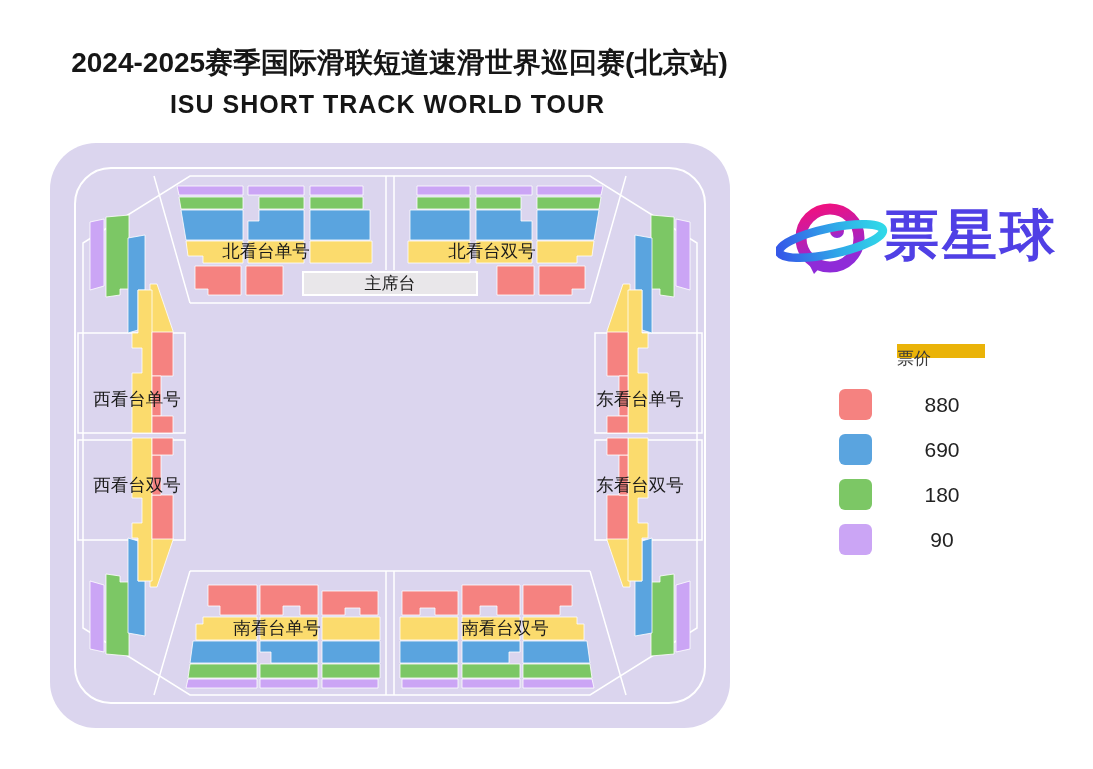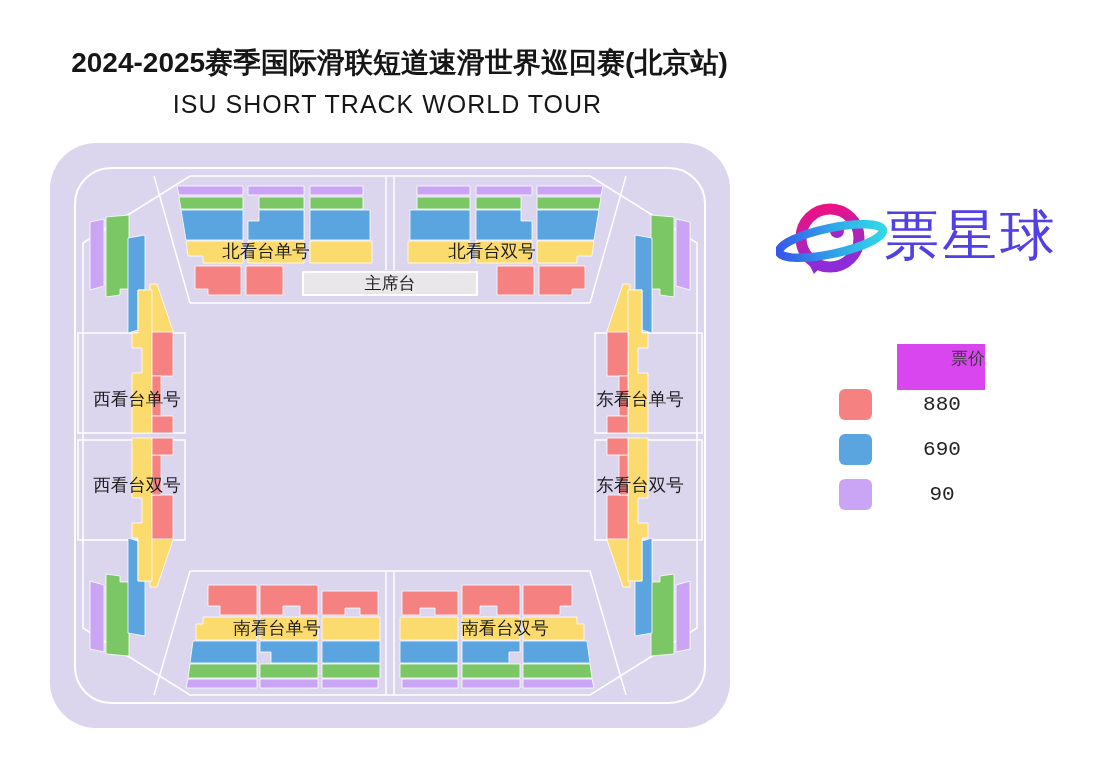--- a/index.html
+++ b/index.html
@@ -2,38 +2,38 @@
 <html><head>
 <meta charset="utf-8">
 <style>
   html,body{margin:0;padding:0;}
   body{
     width:1093px;height:769px;position:relative;background:#ffffff;overflow:hidden;
     font-family:"Liberation Sans","DejaVu Sans",sans-serif;
   }
   .title-block{position:absolute;left:0;top:44px;width:775px;text-align:center;color:#161616;}
   .title-line1{font-size:28px;font-weight:800;letter-spacing:0px;margin-left:24px;}
-  .title-line2{font-size:25px;font-weight:400;letter-spacing:1px;margin-top:8px;}
+  .title-line2{font-size:25px;font-weight:700;letter-spacing:1px;margin-top:8px;}
   .stadium{
     position:absolute;left:50px;top:143px;width:680px;height:585px;
     background:#DBD5EE;border-radius:46px;
   }
   .stadium svg{display:block;}
   .logo{position:absolute;left:776px;top:194px;width:300px;height:100px;}
   .logo-icon{position:absolute;left:0;top:0;}
   .logo-text{
     position:absolute;left:108px;top:14px;font-size:55px;line-height:1;
-    font-weight:400;color:#5040E5;letter-spacing:3px;white-space:nowrap;
+    font-weight:700;color:#5040E5;letter-spacing:3px;white-space:nowrap;
   }
   .legend-header{
-    position:absolute;left:897px;top:344px;width:88px;height:46px;line-height:30px;
-    text-align:right;font-size:17px;color:#3a3a3a;background:#d946ef;
+    position:absolute;left:897px;top:344px;width:88px;height:14px;line-height:30px;
+    text-align:left;font-size:17px;color:#3a3a3a;background:#eab308;
   }
   .legend-rows{position:absolute;left:839px;top:389px;}
-  .legend-row{display:flex;align-items:center;height:31px;margin-bottom:14px;font-family:Liberation Mono, monospace;}
+  .legend-row{display:flex;align-items:center;height:31px;margin-bottom:14px;}
   .legend-swatch{width:33px;height:31px;border-radius:6px;flex:0 0 auto;}
   .legend-price{width:140px;text-align:center;font-size:21px;color:#222;}
   .map-label{font-size:17.5px;fill:#1a1a1a;text-anchor:middle;}
   .stage-label{font-size:17px;fill:#1a1a1a;text-anchor:middle;}
 </style>
 </head>
 <body>
 
 <div class="title-block">
   <div class="title-line1">2024-2025赛季国际滑联短道速滑世界巡回赛(北京站)</div>
@@ -186,16 +186,20 @@
 <div class="legend-rows" id="legend-rows">
     <div class="legend-row">
       <span class="legend-swatch" style="background: rgb(245, 130, 128);"></span>
       <span class="legend-price">880</span>
     </div>
     <div class="legend-row">
       <span class="legend-swatch" style="background: rgb(90, 164, 223);"></span>
       <span class="legend-price">690</span>
     </div>
     <div class="legend-row">
+      <span class="legend-swatch" style="background: rgb(124, 199, 101);"></span>
+      <span class="legend-price">180</span>
+    </div>
+    <div class="legend-row">
       <span class="legend-swatch" style="background: rgb(203, 165, 245);"></span>
       <span class="legend-price">90</span>
     </div>
   </div>
 
 </body></html>

